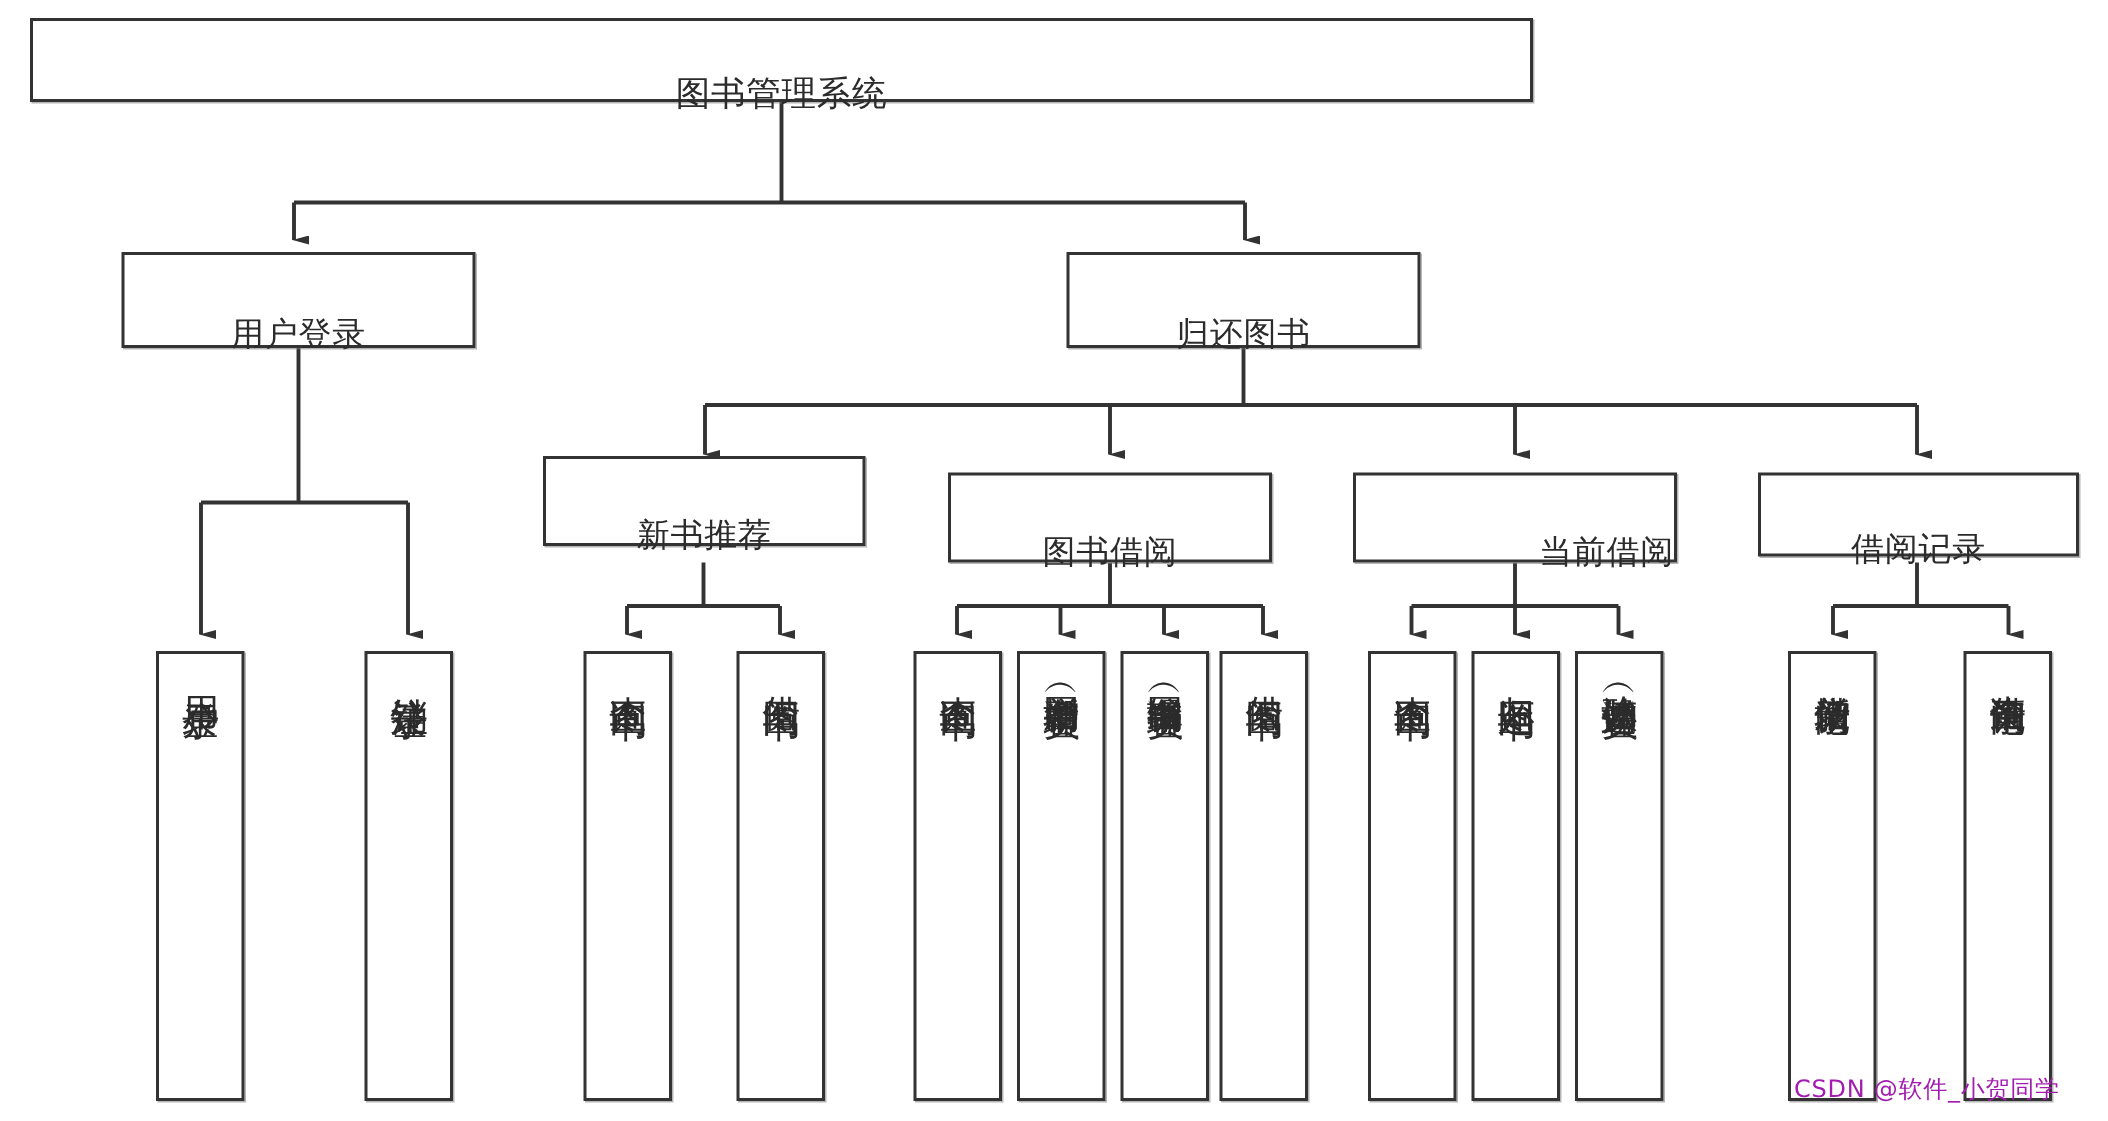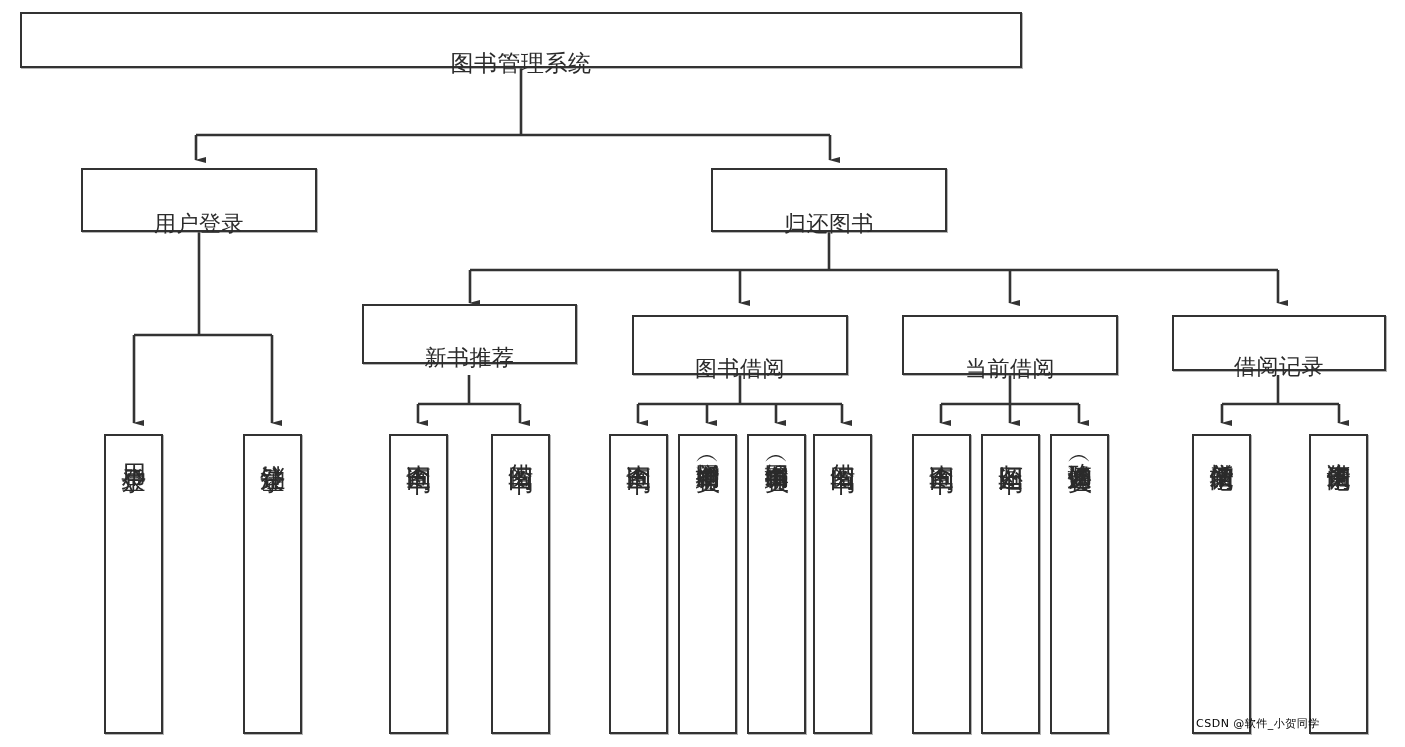--- a/index.html
+++ b/index.html
@@ -66,22 +66,22 @@
     line-height: 1.02;
     letter-spacing: 2px;
     white-space: nowrap;
   }
   .node.vert.tall .label {
     font-size: 24px;
     letter-spacing: 1px;
   }
   .watermark {
     position: absolute;
-    color: #000000;
-    font-size: 11px;
+    color: #a21caf;
+    font-size: 16px;
     white-space: nowrap;
     letter-spacing: 0.5px;
     user-select: none;
   }
 </style>
 </head>
 <body>
 
 <div id="canvas">
 
@@ -150,21 +150,21 @@
   </div>
 
   <div class="node horiz" style="left:362px; top:304px; width:215px; height:60px;">
     <span class="label">新书推荐</span>
   </div>
 
   <div class="node horiz" style="left:632px; top:315px; width:216px; height:60px;">
     <span class="label">图书借阅</span>
   </div>
 
-  <div class="node horiz" style="left:902px; top:315px; width:216px; height:60px;">
+  <div class="node horiz" style="left:902px; top:315px; width:216px; height:60px;justify-content:flex-end;">
     <span class="label">当前借阅</span>
   </div>
 
   <div class="node horiz" style="left:1172px; top:315px; width:214px; height:56px;">
     <span class="label">借阅记录</span>
   </div>
 
   <div class="node vert" style="left:104px; top:434px; width:59px; height:300px;">
     <span class="label">用户登录</span>
   </div>

